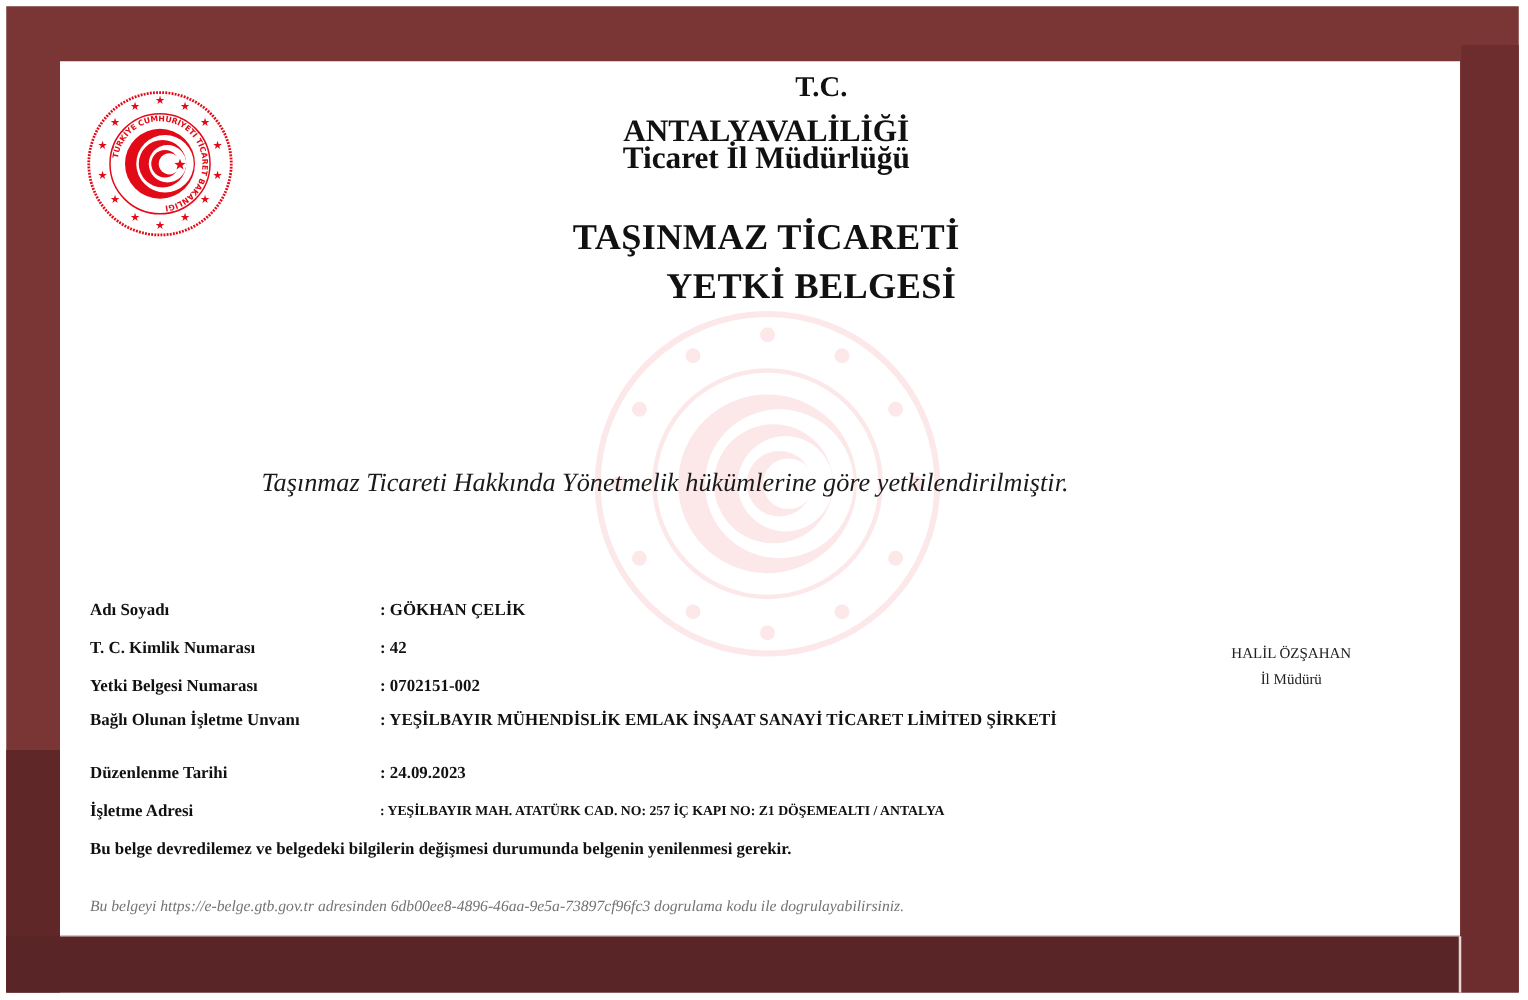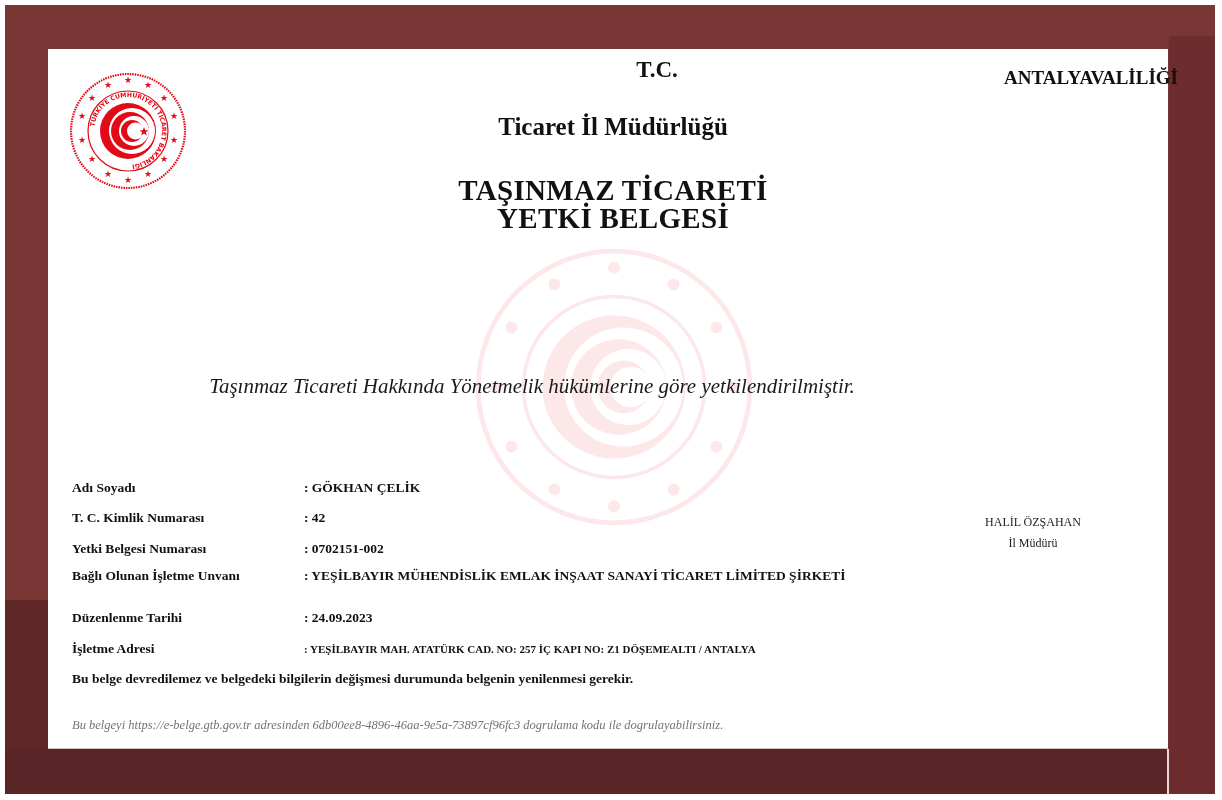--- a/index.html
+++ b/index.html
@@ -39,24 +39,24 @@
     }
     .watermark {
       position: absolute; left: 423px; top: 195px; width: 286px; height: 286px;
       opacity: 0.09;
     }
     .hdr {
       position: absolute; left: 0; width: 1130px; text-align: center;
       font-weight: bold; color: #111;
     }
     .hdr.tc { top: 8px; font-size: 23px; left: 0; padding-left: 44px; }
-    .hdr.gov { top: 18px; font-size: 19px; text-align: right; }
+    .hdr.gov { top: 43px; font-size: 25px; }
     .hdr.dept { top: 64px; font-size: 25px; }
     .hdr.title1 { top: 125px; font-size: 29px; letter-spacing: 0.3px; }
-    .hdr.title2 { top: 153px; font-size: 29px; letter-spacing: 0.3px; }
+    .hdr.title2 { top: 164px; font-size: 29px; letter-spacing: 0.3px; margin-left: 36px; }
     .company {
       position: absolute; left: 0; width: 1130px; top: 240px; text-align: center;
       font-family: "Liberation Sans", "DejaVu Sans", sans-serif;
       font-weight: bold; font-size: 19px;
     }
     .statement {
       position: absolute; left: 0; width: 968px; top: 325px; text-align: center;
       font-style: italic; font-size: 21px; color: #1a1a1a;
     }
     .info {

